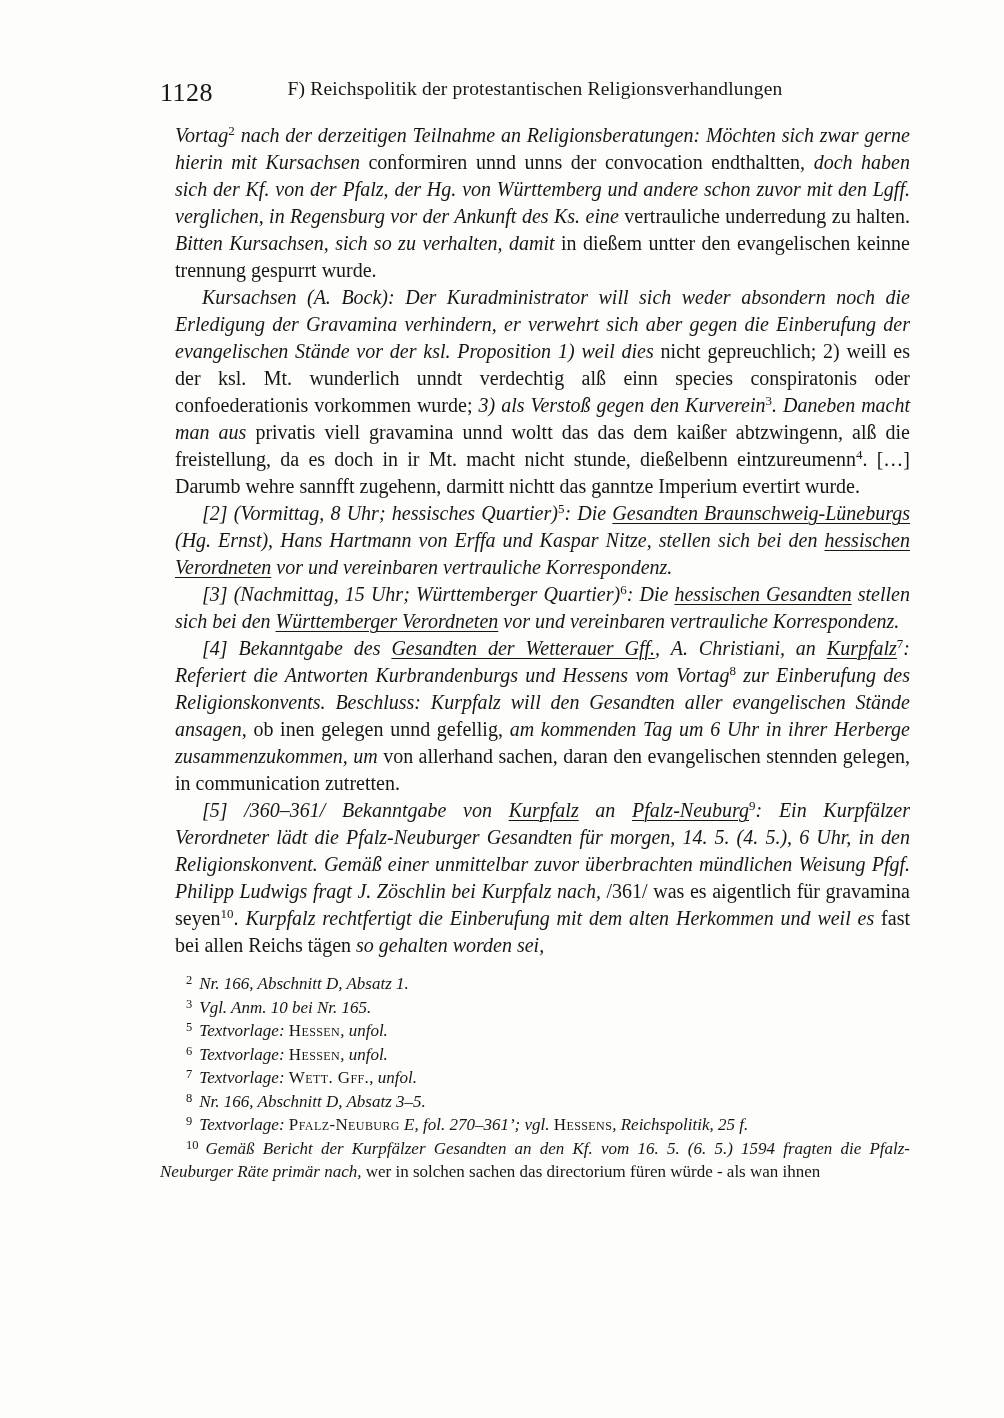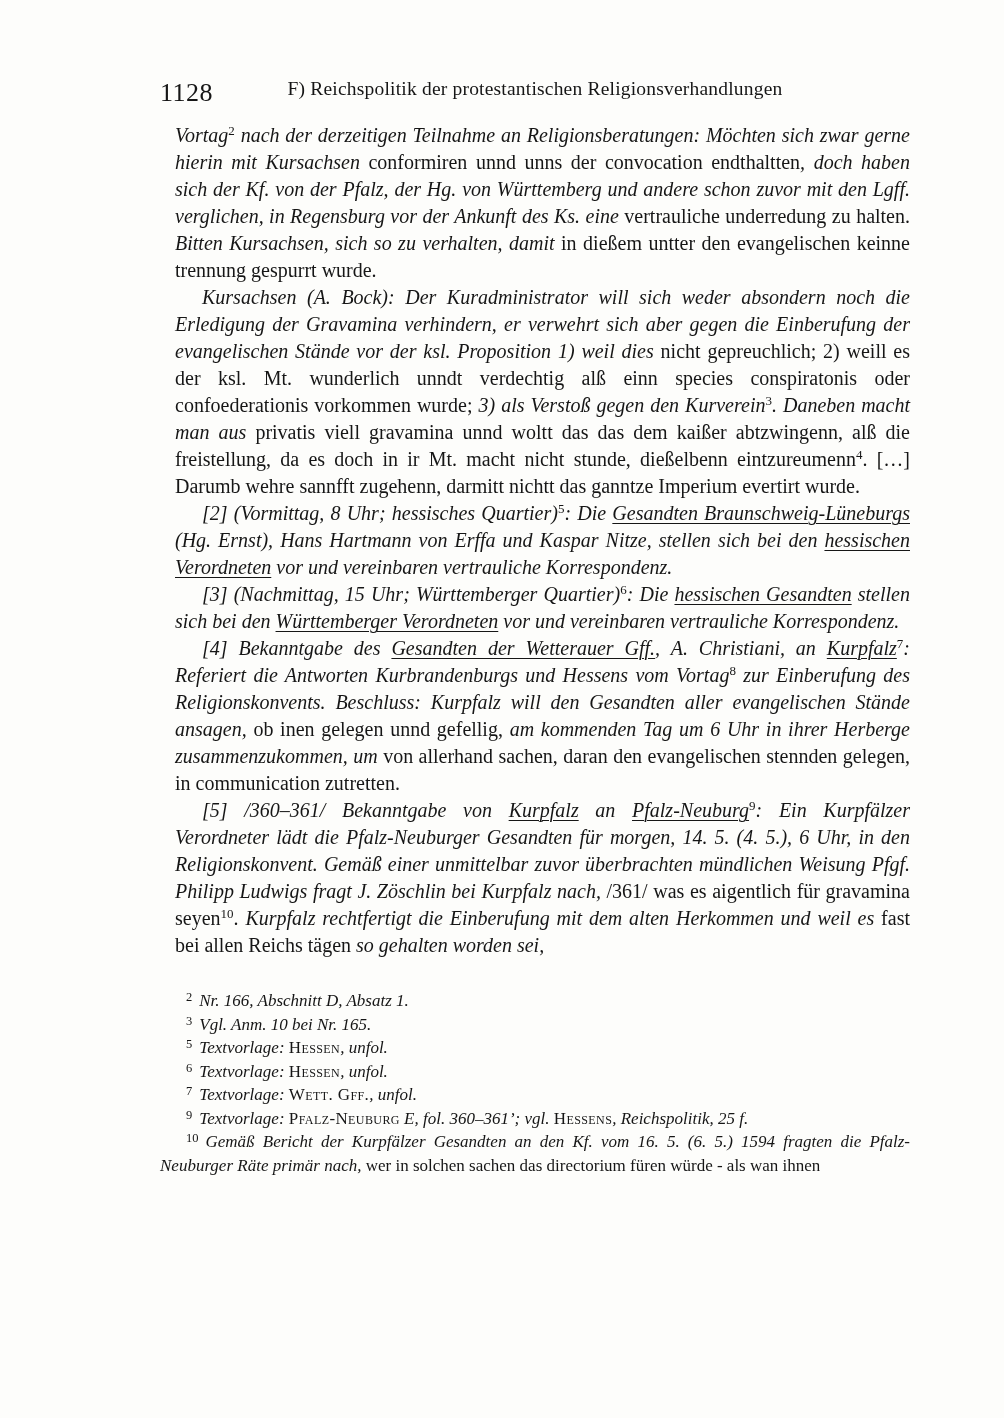--- a/index.html
+++ b/index.html
@@ -56,21 +56,21 @@
     vertical-align: baseline;
     position: relative;
     top: -7px;
     font-style: normal;
   }
   .seg-sc {
     font-style: normal;
     font-variant: small-caps;
     letter-spacing: 0.4px;
   }
-  .footnotes { margin-top: 30px; }
+  .footnotes { margin-top: 13px; }
   .footnote {
     font-size: 17px;
     line-height: 23.5px;
     text-align: justify;
     text-indent: 26px;
     hyphens: auto;
   }
   .footnote sup.fn-marker {
     font-size: 12.5px;
     line-height: 0;
@@ -98,16 +98,17 @@
       <p class="para indent"><span class="seg-i">[4] Bekanntgabe des </span><span class="seg-iu">Gesandten der Wetterauer Gff.</span><span class="seg-i">, A. Christiani, an </span><span class="seg-iu">Kurpfalz</span><sup class="seg-sup">7</sup><span class="seg-i">: Referiert die Antworten Kurbrandenburgs und Hessens vom Vortag</span><sup class="seg-sup">8</sup><span class="seg-i"> zur Einberufung des Religionskonvents. Beschluss: Kurpfalz will den Gesandten aller evangelischen Stände ansagen, </span><span class="seg-r">ob inen gelegen unnd gefellig, </span><span class="seg-i">am kommenden Tag um 6 Uhr in ihrer Herberge zusammenzukommen, um </span><span class="seg-r">von allerhand sachen, daran den evangelischen stennden gelegen, in communication zutretten.</span></p>
       <p class="para indent"><span class="seg-i">[5] /360–361/ Bekanntgabe von </span><span class="seg-iu">Kurpfalz</span><span class="seg-i"> an </span><span class="seg-iu">Pfalz-Neuburg</span><sup class="seg-sup">9</sup><span class="seg-i">: Ein Kurpfälzer Verordneter lädt die Pfalz-Neuburger Gesandten für morgen, 14. 5. (4. 5.), 6 Uhr, in den Religionskonvent. Gemäß einer unmittelbar zuvor überbrachten mündlichen Weisung Pfgf. Philipp Ludwigs fragt J. Zöschlin bei Kurpfalz nach, </span><span class="seg-r">/361/ was es aigentlich für gravamina seyen</span><sup class="seg-sup">10</sup><span class="seg-r">. </span><span class="seg-i">Kurpfalz rechtfertigt die Einberufung mit dem alten Herkommen und weil es </span><span class="seg-r">fast bei allen Reichs tägen </span><span class="seg-i">so gehalten worden sei,</span></p>
     </main>
 
   <section class="footnotes" id="footnotes">
       <p class="footnote"><sup class="fn-marker">2</sup><span class="seg-i">Nr. 166, Abschnitt D, Absatz 1.</span></p>
       <p class="footnote"><sup class="fn-marker">3</sup><span class="seg-i">Vgl. Anm. 10 bei Nr. 165.</span></p>
       <p class="footnote"><sup class="fn-marker">5</sup><span class="seg-i">Textvorlage: </span><span class="seg-sc">Hessen</span><span class="seg-i">, unfol.</span></p>
       <p class="footnote"><sup class="fn-marker">6</sup><span class="seg-i">Textvorlage: </span><span class="seg-sc">Hessen</span><span class="seg-i">, unfol.</span></p>
       <p class="footnote"><sup class="fn-marker">7</sup><span class="seg-i">Textvorlage: </span><span class="seg-sc">Wett. Gff.</span><span class="seg-i">, unfol.</span></p>
-      <p class="footnote"><sup class="fn-marker">9</sup><span class="seg-i">Textvorlage: </span><span class="seg-sc">Pfalz-Neuburg</span><span class="seg-i"> E, fol. 360–361’; vgl. </span><span class="seg-sc">Hessens</span><span class="seg-i">, Reichspolitik, 25 f.</span></p>
+      <p class="footnote"><sup class="fn-marker">8</sup><span class="seg-i">Nr. 166, Abschnitt D, Absatz 3–5.</span></p>
+      <p class="footnote"><sup class="fn-marker">9</sup><span class="seg-i">Textvorlage: </span><span class="seg-sc">Pfalz-Neuburg</span><span class="seg-i"> E, fol. 270–361’; vgl. </span><span class="seg-sc">Hessens</span><span class="seg-i">, Reichspolitik, 25 f.</span></p>
       <p class="footnote"><sup class="fn-marker">10</sup><span class="seg-i">Gemäß Bericht der Kurpfälzer Gesandten an den Kf. vom 16. 5. (6. 5.) 1594 fragten die Pfalz-Neuburger Räte primär nach, </span><span class="seg-r">wer in solchen sachen das directorium füren würde - als wan ihnen</span></p>
     </section>
 </div>
 
 </body></html>

